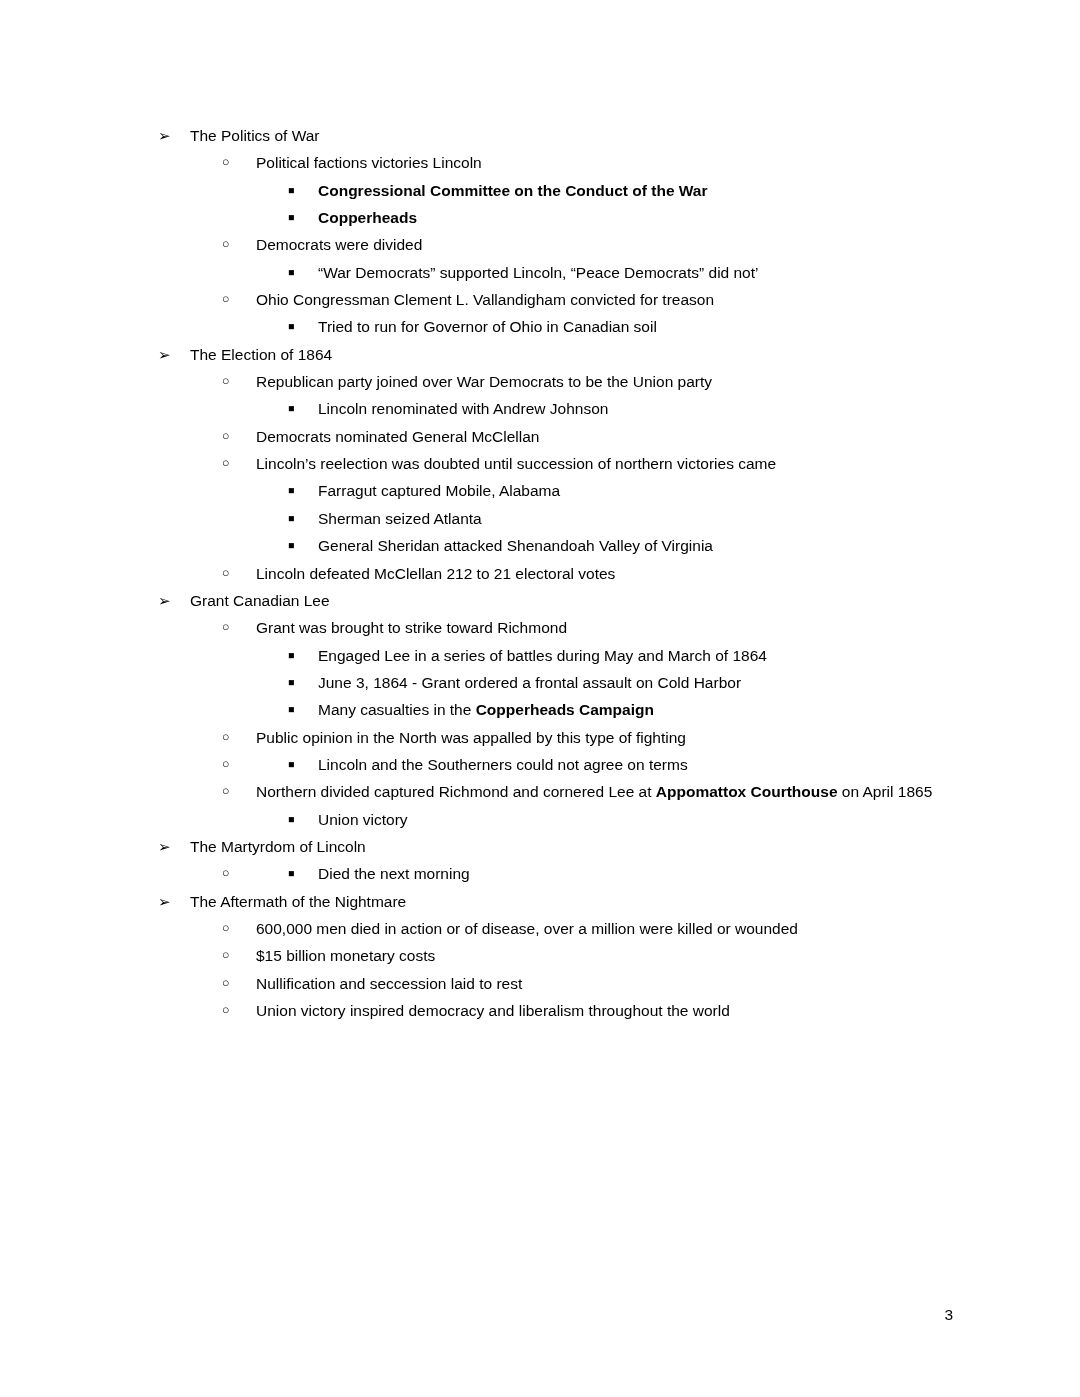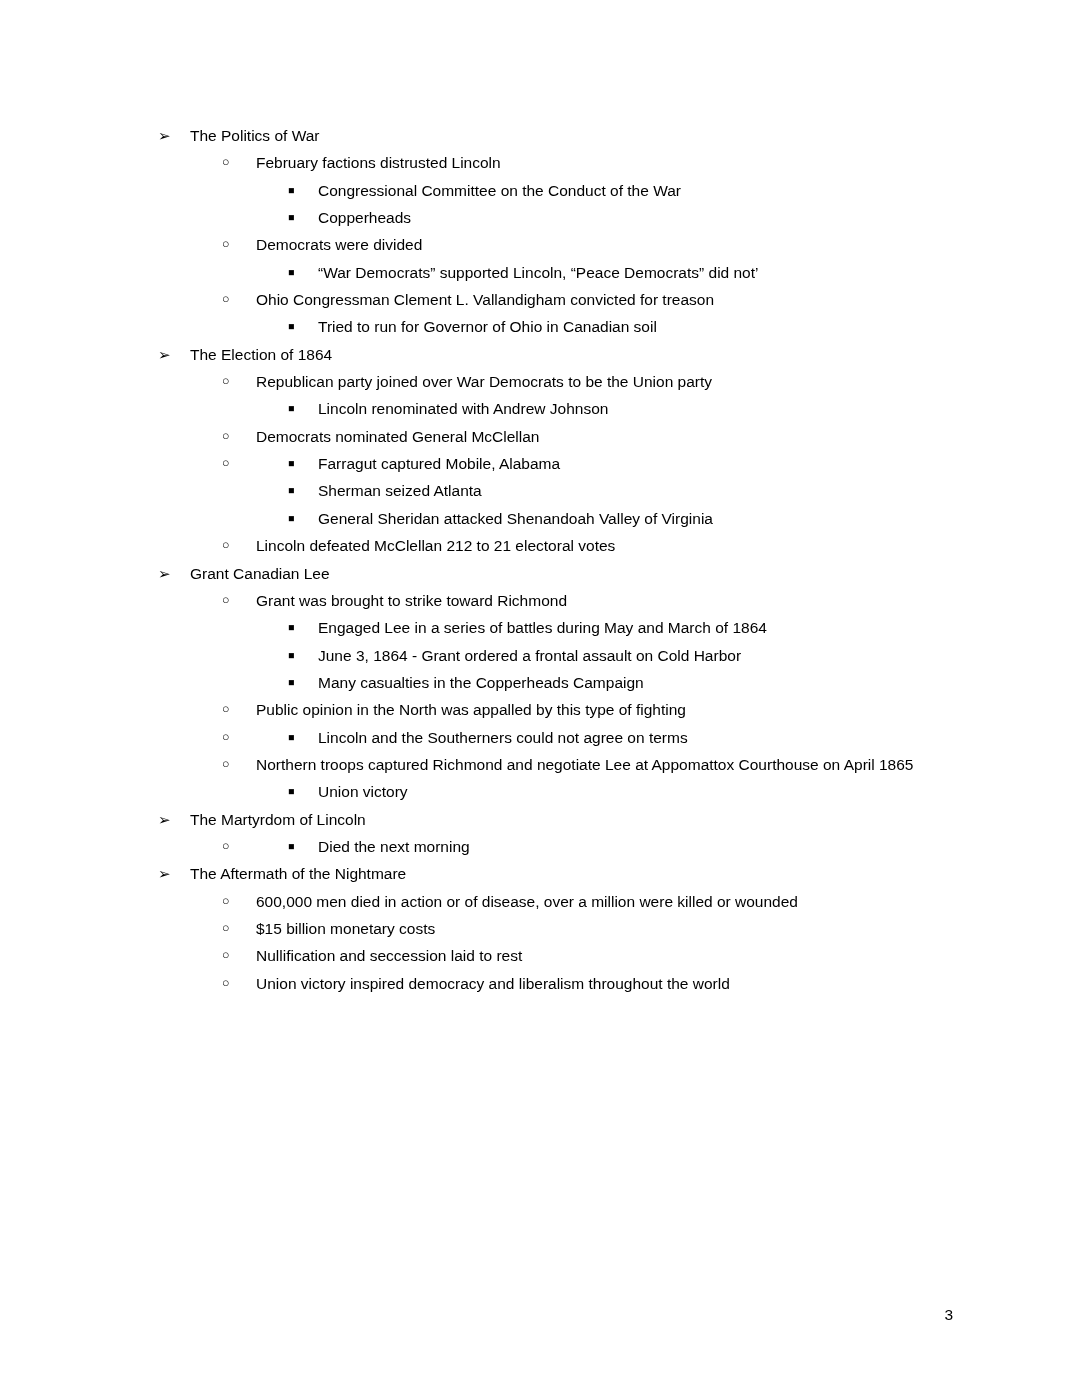--- a/index.html
+++ b/index.html
@@ -36,60 +36,60 @@
   .lvl1 { padding-left: 256px; }
   .lvl2 { padding-left: 318px; }
   .bullet {
     position: absolute;
     top: 0;
     line-height: 27.35px;
   }
   .lvl0 .bullet { left: 158px; font-size: 15px; }
   .lvl1 .bullet { left: 222px; font-size: 12.5px; }
   .lvl2 .bullet { left: 288px; font-size: 10.5px; }
-  .b { font-weight: normal; }
+  .b { font-weight: bold; }
   .page-number {
     position: absolute;
     top: 1305px;
     right: 127px;
     font-size: 15.5px;
     line-height: 20px;
   }
 </style>
 </head>
 <body>
 
 <div class="doc-page">
   <div class="bullet-list">
       <div class="item lvl0"><span class="bullet">➢</span><span class="text"><span>The Politics of War</span></span></div>
-      <div class="item lvl1"><span class="bullet">○</span><span class="text"><span>February factions distrusted Lincoln</span></span></div>
+      <div class="item lvl1"><span class="bullet">○</span><span class="text"><span>Political factions victories Lincoln</span></span></div>
       <div class="item lvl2"><span class="bullet">■</span><span class="text"><span class="b">Congressional Committee on the Conduct of the War</span></span></div>
       <div class="item lvl2"><span class="bullet">■</span><span class="text"><span class="b">Copperheads</span></span></div>
       <div class="item lvl1"><span class="bullet">○</span><span class="text"><span>Democrats were divided</span></span></div>
       <div class="item lvl2"><span class="bullet">■</span><span class="text"><span>“War Democrats” supported Lincoln, “Peace Democrats” did not’</span></span></div>
       <div class="item lvl1"><span class="bullet">○</span><span class="text"><span>Ohio Congressman Clement L. Vallandigham convicted for treason</span></span></div>
       <div class="item lvl2"><span class="bullet">■</span><span class="text"><span>Tried to run for Governor of Ohio in Canadian soil</span></span></div>
       <div class="item lvl0"><span class="bullet">➢</span><span class="text"><span>The Election of 1864</span></span></div>
       <div class="item lvl1"><span class="bullet">○</span><span class="text"><span>Republican party joined over War Democrats to be the Union party</span></span></div>
       <div class="item lvl2"><span class="bullet">■</span><span class="text"><span>Lincoln renominated with Andrew Johnson</span></span></div>
       <div class="item lvl1"><span class="bullet">○</span><span class="text"><span>Democrats nominated General McClellan</span></span></div>
-      <div class="item lvl1"><span class="bullet">○</span></div>
+      <div class="item lvl1"><span class="bullet">○</span><span class="text"><span>Lincoln’s reelection was doubted until succession of northern victories came</span></span></div>
       <div class="item lvl2"><span class="bullet">■</span><span class="text"><span>Farragut captured Mobile, Alabama</span></span></div>
       <div class="item lvl2"><span class="bullet">■</span><span class="text"><span>Sherman seized Atlanta</span></span></div>
       <div class="item lvl2"><span class="bullet">■</span><span class="text"><span>General Sheridan attacked Shenandoah Valley of Virginia</span></span></div>
       <div class="item lvl1"><span class="bullet">○</span><span class="text"><span>Lincoln defeated McClellan 212 to 21 electoral votes</span></span></div>
       <div class="item lvl0"><span class="bullet">➢</span><span class="text"><span>Grant Canadian Lee</span></span></div>
       <div class="item lvl1"><span class="bullet">○</span><span class="text"><span>Grant was brought to strike toward Richmond</span></span></div>
       <div class="item lvl2"><span class="bullet">■</span><span class="text"><span>Engaged Lee in a series of battles during May and March of 1864</span></span></div>
       <div class="item lvl2"><span class="bullet">■</span><span class="text"><span>June 3, 1864 - Grant ordered a frontal assault on Cold Harbor</span></span></div>
       <div class="item lvl2"><span class="bullet">■</span><span class="text"><span>Many casualties in the </span><span class="b">Copperheads Campaign</span></span></div>
       <div class="item lvl1"><span class="bullet">○</span><span class="text"><span>Public opinion in the North was appalled by this type of fighting</span></span></div>
       <div class="item lvl1"><span class="bullet">○</span></div>
       <div class="item lvl2"><span class="bullet">■</span><span class="text"><span>Lincoln and the Southerners could not agree on terms</span></span></div>
-      <div class="item lvl1"><span class="bullet">○</span><span class="text"><span>Northern troops captured Richmond and negotiate Lee at </span><span class="b">Appomattox Courthouse</span><span> on April 1865</span></span></div>
+      <div class="item lvl1"><span class="bullet">○</span><span class="text"><span>Northern divided captured Richmond and cornered Lee at </span><span class="b">Appomattox Courthouse</span><span> on April 1865</span></span></div>
       <div class="item lvl2"><span class="bullet">■</span><span class="text"><span>Union victory</span></span></div>
       <div class="item lvl0"><span class="bullet">➢</span><span class="text"><span>The Martyrdom of Lincoln</span></span></div>
       <div class="item lvl1"><span class="bullet">○</span></div>
       <div class="item lvl2"><span class="bullet">■</span><span class="text"><span>Died the next morning</span></span></div>
       <div class="item lvl0"><span class="bullet">➢</span><span class="text"><span>The Aftermath of the Nightmare</span></span></div>
       <div class="item lvl1"><span class="bullet">○</span><span class="text"><span>600,000 men died in action or of disease, over a million were killed or wounded</span></span></div>
       <div class="item lvl1"><span class="bullet">○</span><span class="text"><span>$15 billion monetary costs</span></span></div>
       <div class="item lvl1"><span class="bullet">○</span><span class="text"><span>Nullification and seccession laid to rest</span></span></div>
       <div class="item lvl1"><span class="bullet">○</span><span class="text"><span>Union victory inspired democracy and liberalism throughout the world</span></span></div>
     </div>

